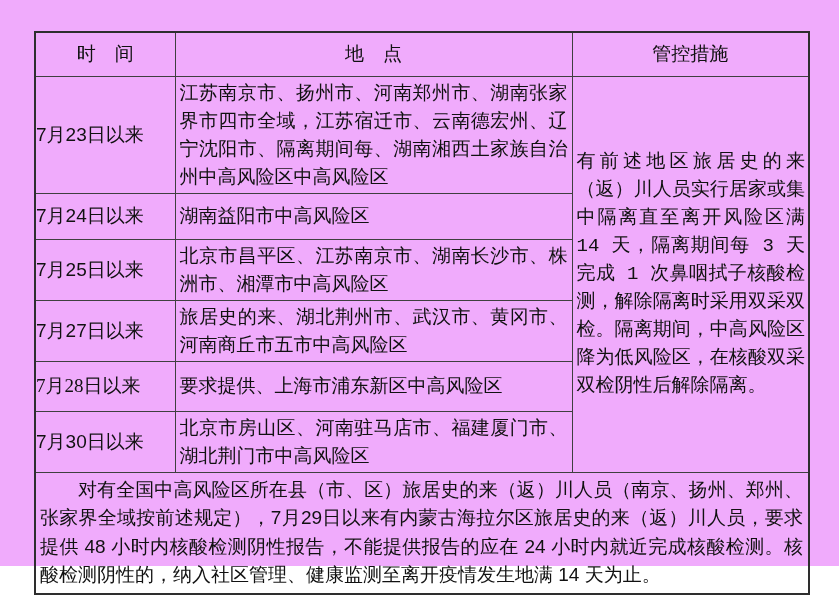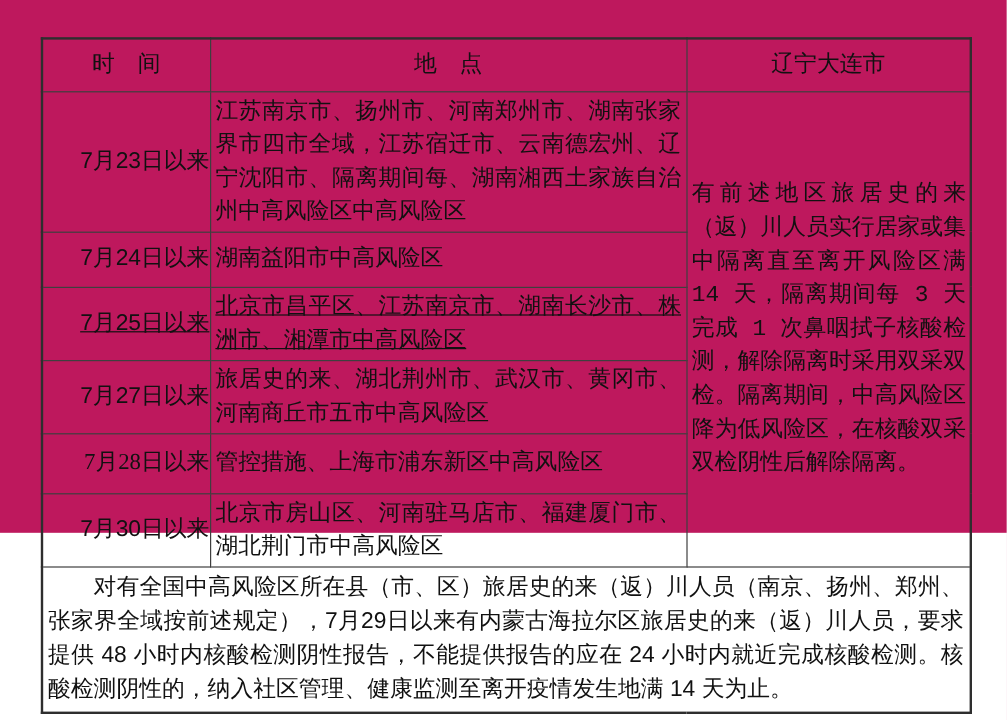--- a/index.html
+++ b/index.html
@@ -4,21 +4,21 @@
 <style>
   * { margin: 0; padding: 0; box-sizing: border-box; }
   html, body { background: #ffffff; }
   body {
     width: 839px; height: 600px;
     font-family: "Liberation Sans", "DejaVu Sans", sans-serif;
     color: #111111;
     position: relative;
     overflow: hidden;
   }
-  .page { position: absolute; left: 0; top: 0; width: 839px; height: 444px; background: #be185d; }
+  .page { position: absolute; left: 0; top: 0; width: 839px; height: 566px; background: #f0abfc; }
 
   table.risk-table {
     position: absolute; left: 34px; top: 31px;
     width: 774px;
     border-collapse: collapse;
     table-layout: fixed;
     font-size: 19px;
     line-height: 28px;
     color: #111111;
   }
@@ -29,29 +29,29 @@
   }
   table.risk-table { border: 2px solid #2e2e2e; }
 
   col.c-time { width: 140px; }
   col.c-loc  { width: 397px; }
   col.c-meas { width: 237px; }
 
   tr.rh  { height: 44px; }
   tr.r1  { height: 116px; }
   tr.r2  { height: 46px; padding-left: 16px; }
-  tr.r3  { height: 56px; text-decoration: underline; }
+  tr.r3  { height: 56px; }
   tr.r4  { height: 57px; padding-left: 44px; }
   tr.r5  { height: 50px; font-family: Liberation Serif, serif; }
   tr.r6  { height: 58px; }
   tr.rf  { height: 114px; }
 
   th.head { text-align: center; font-size: 19px; white-space: pre; }
 
-  td.time { text-align: right; white-space: nowrap; }
+  td.time { text-align: left; white-space: nowrap; }
 
   td.loc {
     text-align: justify;
     text-justify: inter-character;
     padding: 2px 4px 2px 4px;
     vertical-align: middle;
   }
 
   td.meas {
     padding: 2px 3px 2px 4px;
@@ -78,42 +78,42 @@
   <table class="risk-table">
     <colgroup>
       <col class="c-time">
       <col class="c-loc">
       <col class="c-meas">
     </colgroup>
     <tbody>
       <tr class="rh">
         <th class="head">时　间</th>
         <th class="head">地　点</th>
-        <th class="head">辽宁大连市</th>
+        <th class="head">管控措施</th>
       </tr>
       <tr class="r1">
         <td class="time">7月23日以来</td>
         <td class="loc">江苏南京市、扬州市、河南郑州市、湖南张家界市四市全域，江苏宿迁市、云南德宏州、辽宁沈阳市、隔离期间每、湖南湘西土家族自治州中高风险区中高风险区</td>
         <td class="meas" rowspan="6">有前述地区旅居史的来（返）川人员实行居家或集中隔离直至离开风险区满 14 天，隔离期间每 3 天完成 1 次鼻咽拭子核酸检测，解除隔离时采用双采双检。隔离期间，中高风险区降为低风险区，在核酸双采双检阴性后解除隔离。</td>
       </tr>
       <tr class="r2">
         <td class="time">7月24日以来</td>
         <td class="loc">湖南益阳市中高风险区</td>
       </tr>
       <tr class="r3">
         <td class="time">7月25日以来</td>
         <td class="loc">北京市昌平区、江苏南京市、湖南长沙市、株洲市、湘潭市中高风险区</td>
       </tr>
       <tr class="r4">
         <td class="time">7月27日以来</td>
         <td class="loc">旅居史的来、湖北荆州市、武汉市、黄冈市、河南商丘市五市中高风险区</td>
       </tr>
       <tr class="r5">
         <td class="time">7月28日以来</td>
-        <td class="loc">管控措施、上海市浦东新区中高风险区</td>
+        <td class="loc">要求提供、上海市浦东新区中高风险区</td>
       </tr>
       <tr class="r6">
         <td class="time">7月30日以来</td>
         <td class="loc">北京市房山区、河南驻马店市、福建厦门市、湖北荆门市中高风险区</td>
       </tr>
       <tr class="rf">
         <td class="footer" colspan="3">
           <div class="indent">对有全国中高风险区所在县（市、区）旅居史的来（返）川人员（南京、扬州、郑州、张家界全域按前述规定），7月29日以来有内蒙古海拉尔区旅居史的来（返）川人员，要求提供 48 小时内核酸检测阴性报告，不能提供报告的应在 24 小时内就近完成核酸检测。核酸检测阴性的，纳入社区管理、健康监测至离开疫情发生地满 14 天为止。</div>
         </td>
       </tr>

